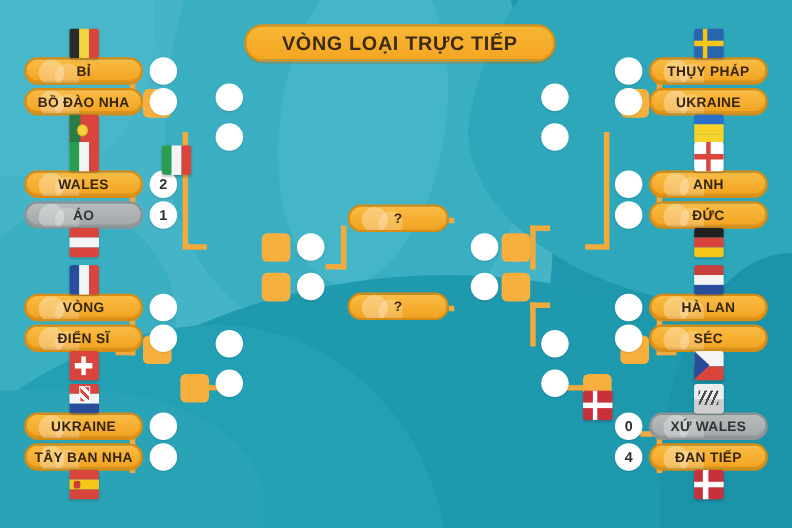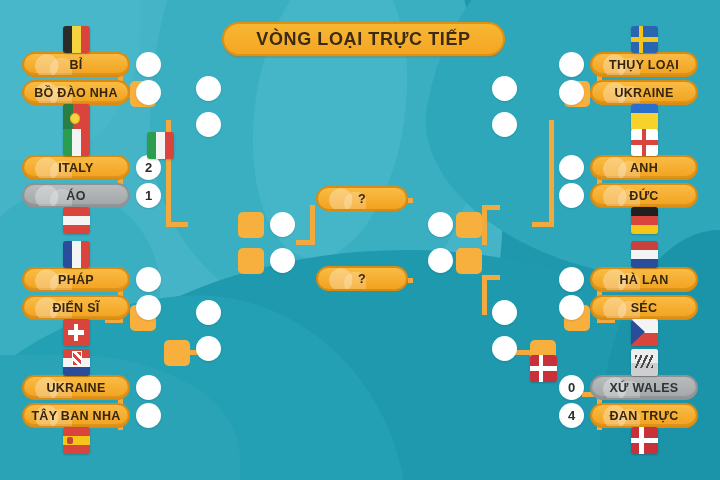--- a/index.html
+++ b/index.html
@@ -183,21 +183,21 @@
         </div>
       </div>
       <div class="flag" style="left: 62.5px; top: 104px;">
         <div class="fl" style="background:#d9453c">
           <div style="position:absolute;left:0;top:0;width:40%;height:100%;background:#2a7d45"></div>
           <div style="position:absolute;left:26%;top:33%;width:30%;height:34%;border-radius:50%;background:#f5d33f;border:1px solid #e0b91f"></div>
         </div>
       </div>
       <div class="pill win" style="left: 22px; top: 155px; width: 108px;">
         <span class="ghost"></span>
-        <span class="txt">ITALY</span>
+        <span class="txt">WALES</span>
       </div>
       <div class="score" style="left: 136px; top: 155px;">2</div>
       <div class="pill lose" style="left: 22px; top: 183px; width: 108px;">
         <span class="ghost"></span>
         <span class="txt">ÁO</span>
       </div>
       <div class="score" style="left: 136px; top: 183px;">1</div>
       <div class="flag" style="left: 62.5px; top: 129px;">
         <div class="fl v3">
           <i style="background:#2a9d4e"></i>
@@ -207,21 +207,21 @@
       </div>
       <div class="flag" style="left: 62.5px; top: 207px;">
         <div class="fl h3">
           <i style="background:#d9453c"></i>
           <i style="background:#f4f4f4"></i>
           <i style="background:#d9453c"></i>
         </div>
       </div>
       <div class="pill win" style="left: 22px; top: 267px; width: 108px;">
         <span class="ghost"></span>
-        <span class="txt">PHÁP</span>
+        <span class="txt">VÒNG</span>
       </div>
       <div class="score" style="left: 136px; top: 267px;"></div>
       <div class="pill win" style="left: 22px; top: 295px; width: 108px;">
         <span class="ghost"></span>
         <span class="txt">ĐIỂN SĨ</span>
       </div>
       <div class="score" style="left: 136px; top: 295px;"></div>
       <div class="flag" style="left: 62.5px; top: 241px;">
         <div class="fl v3">
           <i style="background:#2a4d9b"></i>
@@ -269,21 +269,21 @@
         </div>
       </div>
       <div class="score" style="left: 270px; top: 212px;"></div>
       <div class="score" style="left: 270px; top: 248px;"></div>
       <div class="score" style="left: 196px; top: 76px;"></div>
       <div class="score" style="left: 196px; top: 112px;"></div>
       <div class="score" style="left: 196px; top: 300px;"></div>
       <div class="score" style="left: 196px; top: 336px;"></div>
       <div class="pill win" style="left: 590px; top: 52px; width: 108px;">
         <span class="ghost"></span>
-        <span class="txt">THỤY LOẠI</span>
+        <span class="txt">THỤY PHÁP</span>
       </div>
       <div class="score" style="left: 559px; top: 52px;"></div>
       <div class="pill win" style="left: 590px; top: 80px; width: 108px;">
         <span class="ghost"></span>
         <span class="txt">UKRAINE</span>
       </div>
       <div class="score" style="left: 559px; top: 80px;"></div>
       <div class="flag" style="left: 630.5px; top: 26px;">
         <div class="fl" style="background:#2a66b0">
           <div style="position:absolute;left:30%;top:0;width:17%;height:100%;background:#f5c518"></div>
@@ -344,21 +344,21 @@
           <div style="position:absolute;left:0;top:0;width:0;height:0;border-top:13.5px solid transparent;border-bottom:13.5px solid transparent;border-left:14px solid #2a4d9b"></div>
         </div>
       </div>
       <div class="pill lose" style="left: 590px; top: 375px; width: 108px;">
         <span class="ghost"></span>
         <span class="txt">XỨ WALES</span>
       </div>
       <div class="score" style="left: 559px; top: 375px;">0</div>
       <div class="pill win" style="left: 590px; top: 403px; width: 108px;">
         <span class="ghost"></span>
-        <span class="txt">ĐAN TRỰC</span>
+        <span class="txt">ĐAN TIẾP</span>
       </div>
       <div class="score" style="left: 559px; top: 403px;">4</div>
       <div class="flag" style="left: 630.5px; top: 349px;">
         <div class="fl" style="background:#d8d8d8">
           <div style="position:absolute;left:0;top:0;width:100%;height:52%;background:#ededed"></div>
           <div style="position:absolute;left:0;top:52%;width:100%;height:48%;background:#cfcfcf"></div>
           <div style="position:absolute;left:18%;top:22%;width:64%;height:50%;background:repeating-linear-gradient(115deg,#4a4a4a 0 2px,transparent 2px 5px)"></div>
         </div>
       </div>
       <div class="flag" style="left: 630.5px; top: 427px;">

